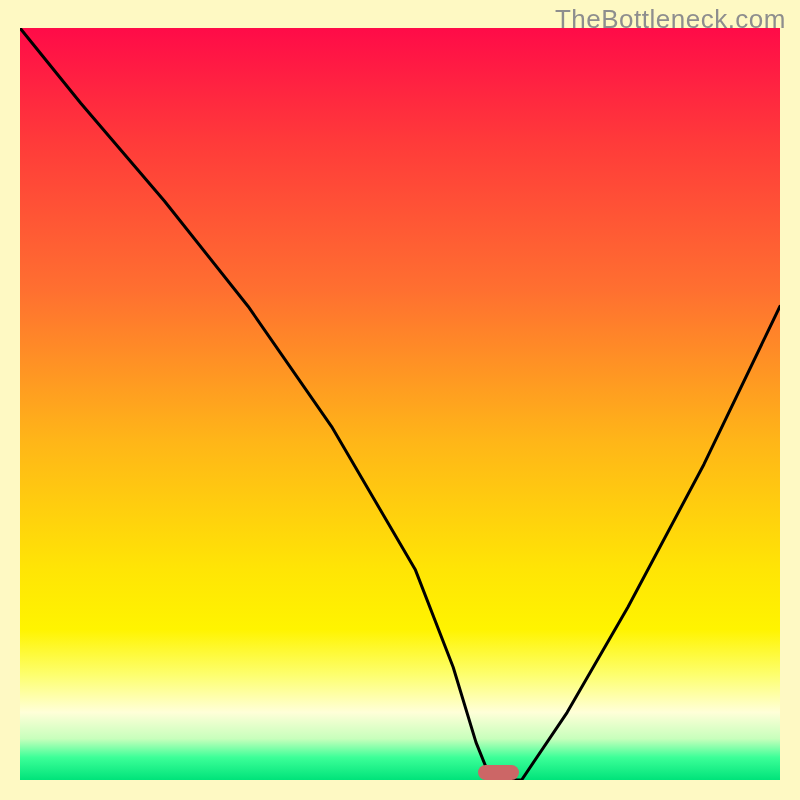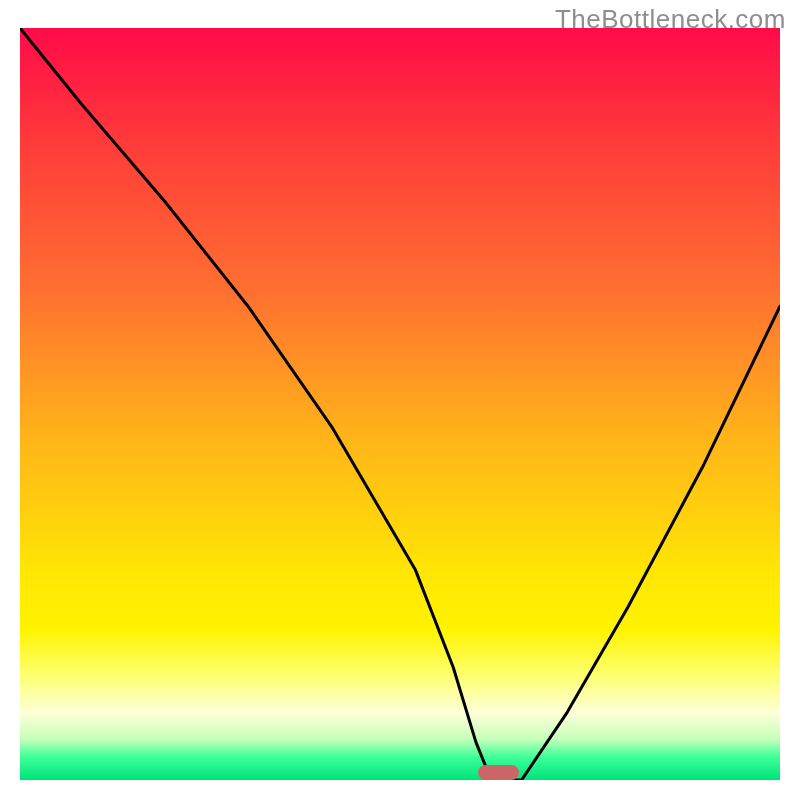--- a/index.html
+++ b/index.html
@@ -7,21 +7,21 @@
     padding: 0;
     width: 800px;
     height: 800px;
     background: #000;
     overflow: hidden;
   }
   .frame {
     position: relative;
     width: 800px;
     height: 800px;
-    background: #ffffff;
+    background: #fef9c3;
   }
   .watermark {
     position: absolute;
     top: 4px;
     right: 14px;
     font-family: Arial, Helvetica, sans-serif;
     font-size: 26px;
     font-weight: 500;
     color: #8e8e8e;
     letter-spacing: 0.5px;

